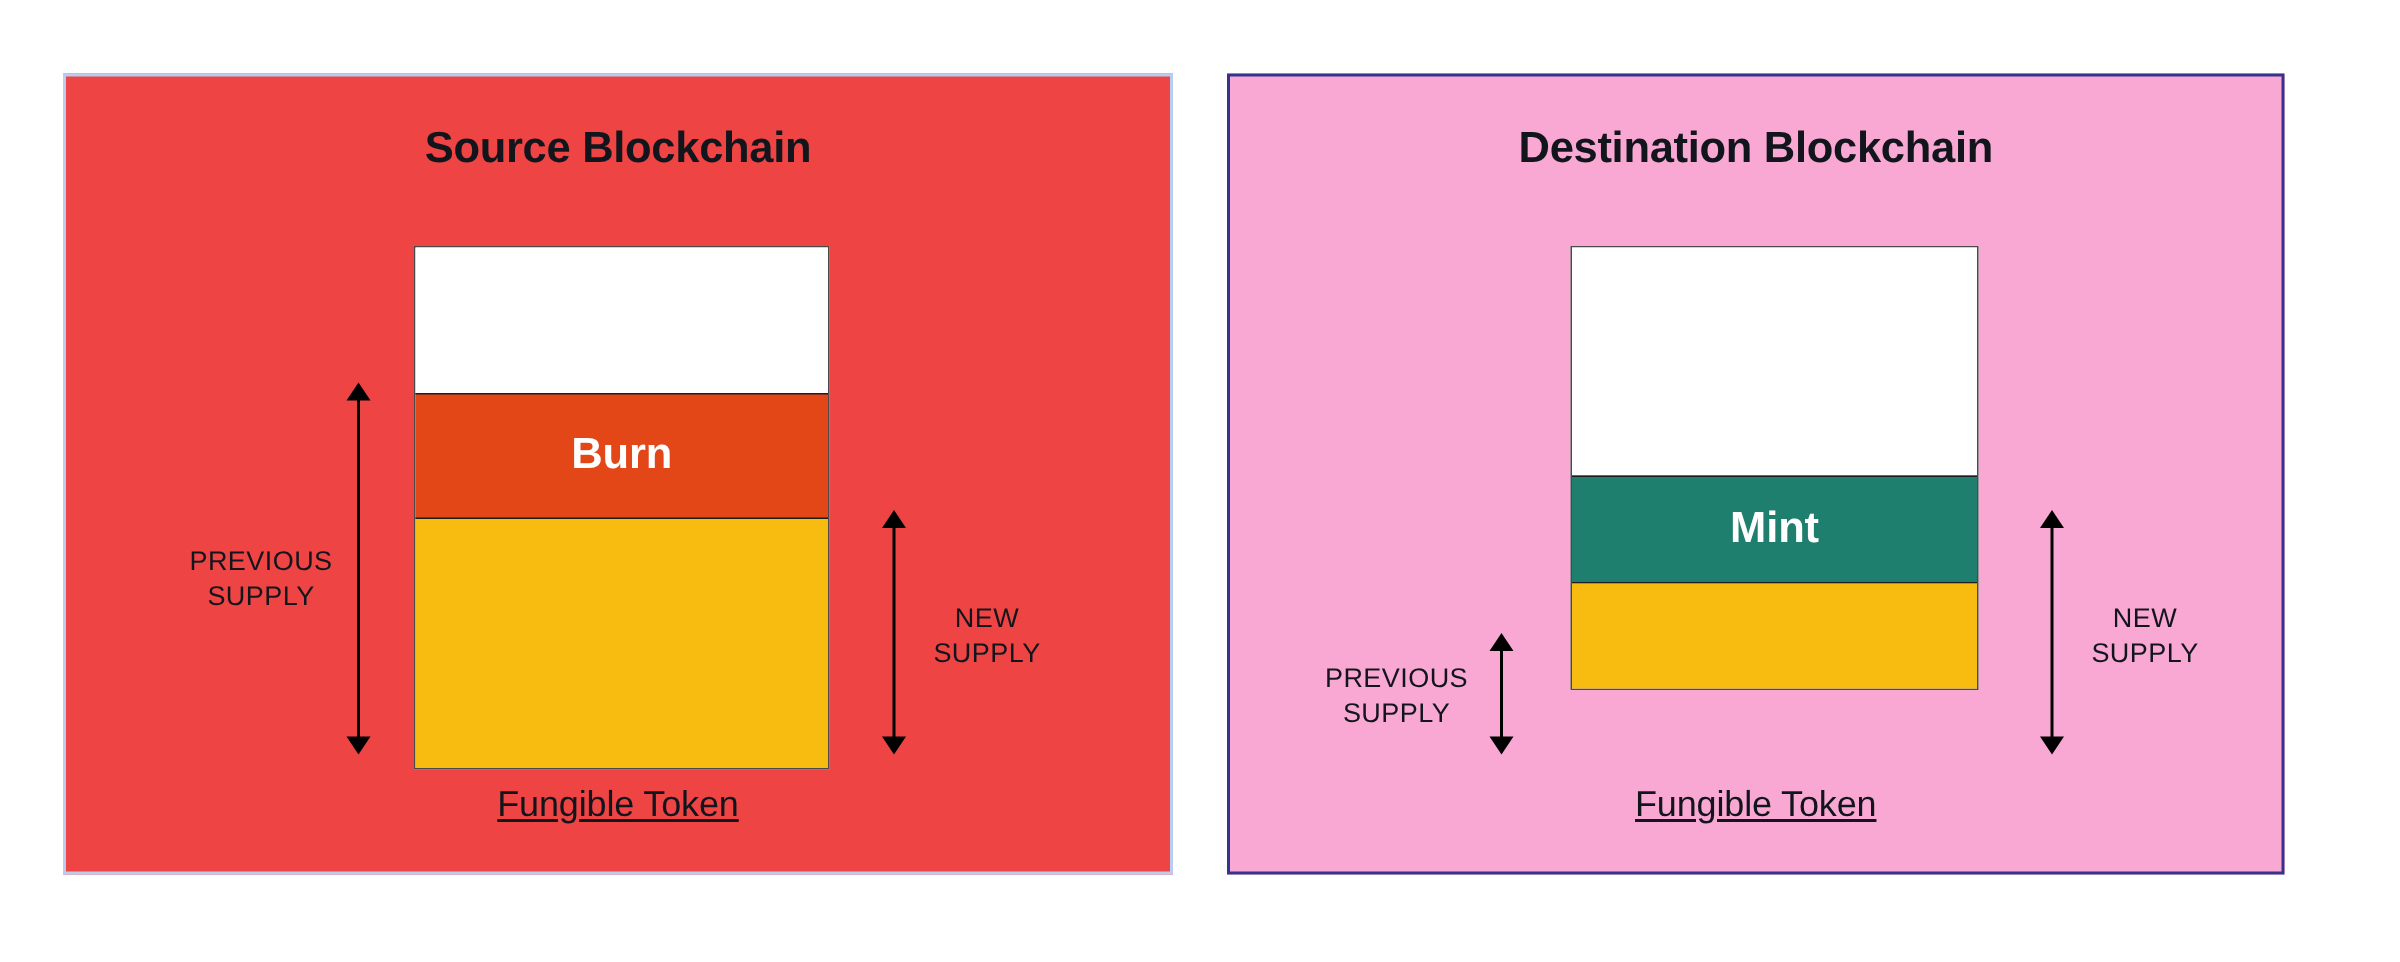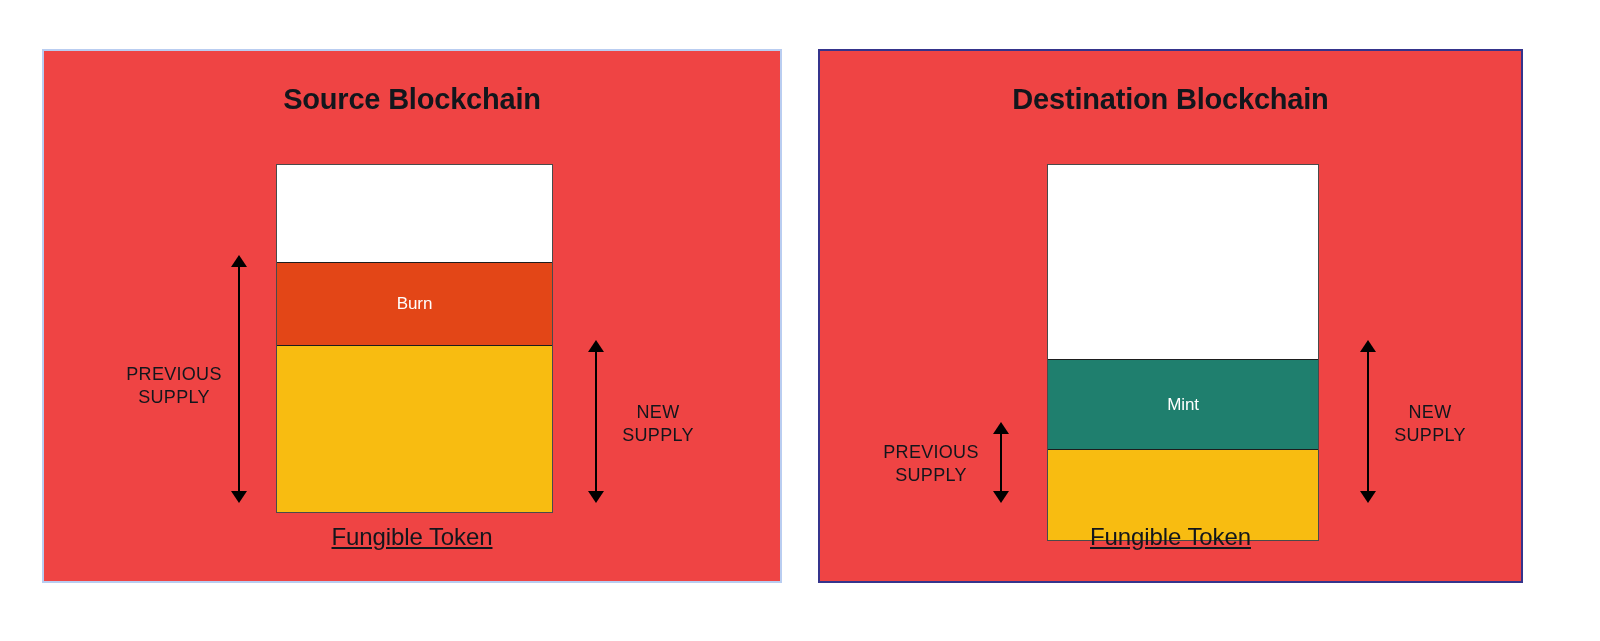--- a/index.html
+++ b/index.html
@@ -23,21 +23,21 @@
   }
   .panel-source {
     left: 42px;
     width: 740px;
     background: #ef4444;
     border: 2px solid #b9cdf1;
   }
   .panel-dest {
     left: 818px;
     width: 705px;
-    background: #ef4444;
+    background: #f9a8d4;
     border: 2px solid #35348c;
   }
 
   .panel-title {
     position: absolute;
     top: 33px;
     left: 0;
     width: 100%;
     text-align: center;
     font-size: 29px;
@@ -73,21 +73,21 @@
   .bar-source {
     left: 232px;
     top: 113px;
     width: 277px;
     height: 349px;
   }
   .bar-dest {
     left: 227px;
     top: 113px;
     width: 272px;
-    height: 377px;
+    height: 296px;
   }
 
   .seg {
     position: relative;
     display: flex;
     align-items: center;
     justify-content: center;
     box-sizing: border-box;
   }
   .seg-empty {
@@ -100,22 +100,22 @@
   }
   .seg-mint {
     background: #1f7f6e;
     border-top: 1.6px solid #1d1d1d;
     border-bottom: 1.6px solid #1d1d1d;
   }
   .seg-base {
     background: #f8bc11;
   }
   .seg-label {
-    font-size: 17px;
-    font-weight: 400;
+    font-size: 29px;
+    font-weight: 700;
     color: #ffffff;
     letter-spacing: -0.1px;
   }
 
   
   .arrow {
     position: absolute;
     width: 18px;
   }
   .arrow .shaft {

